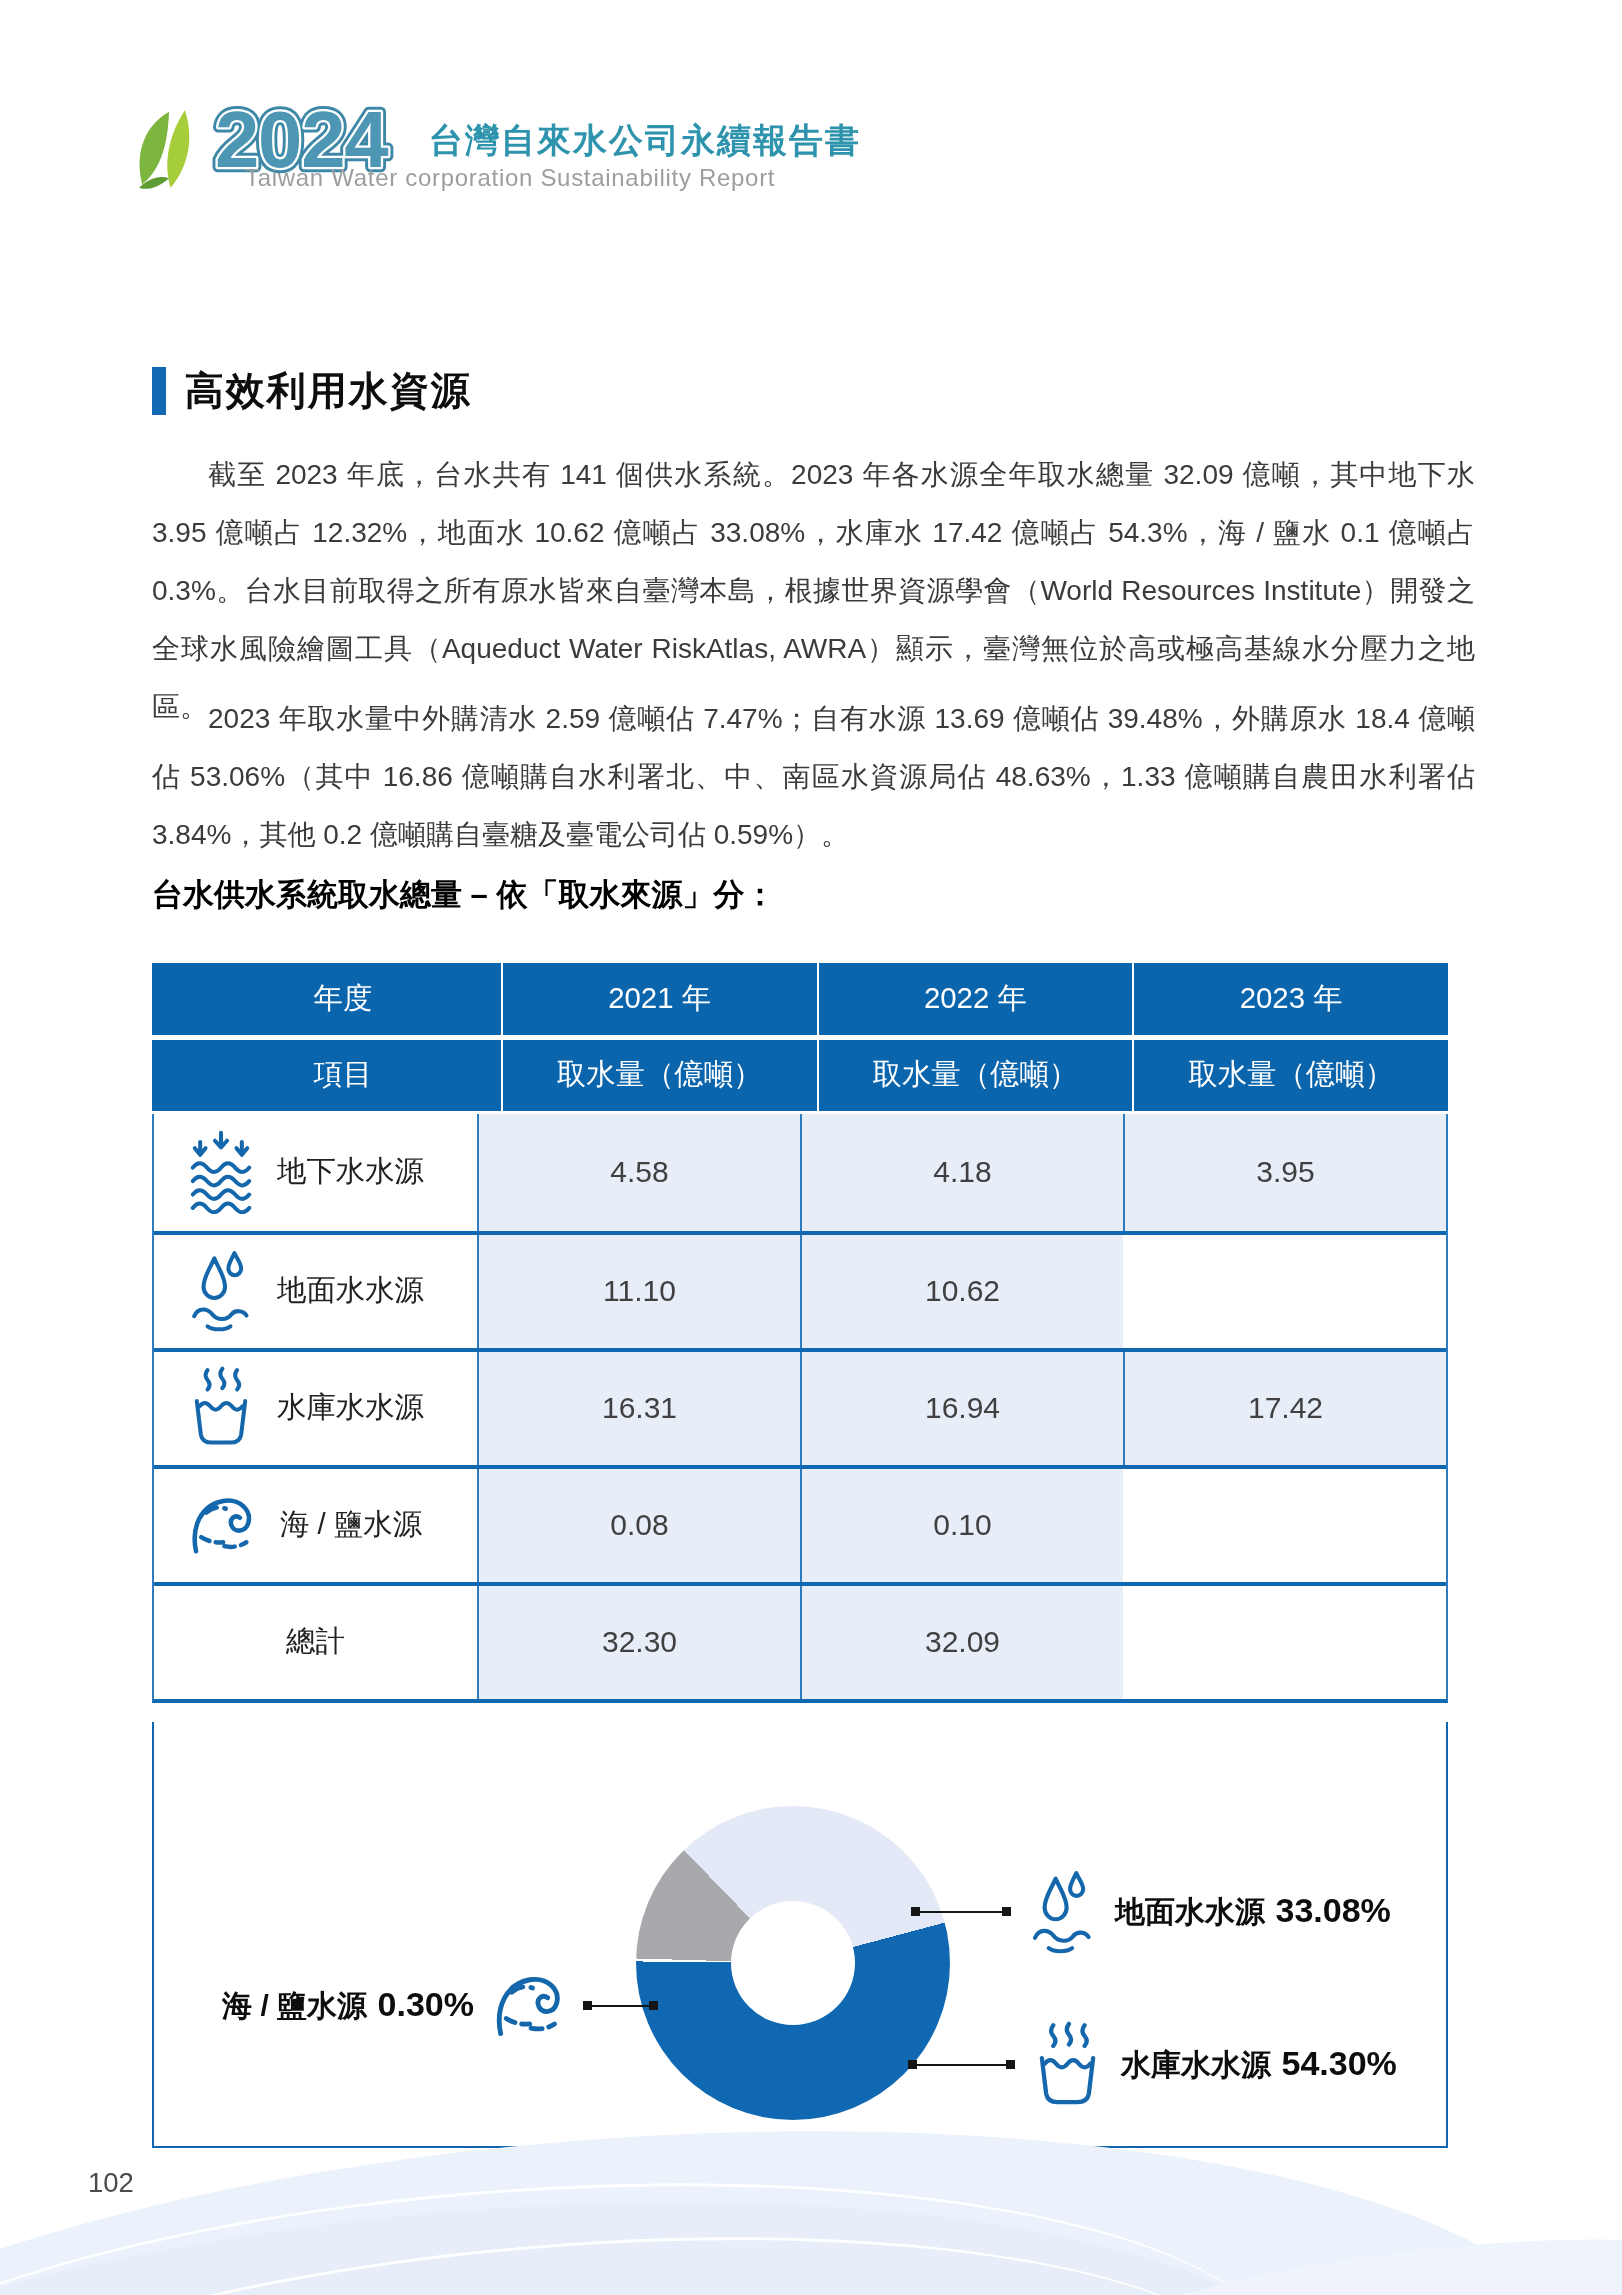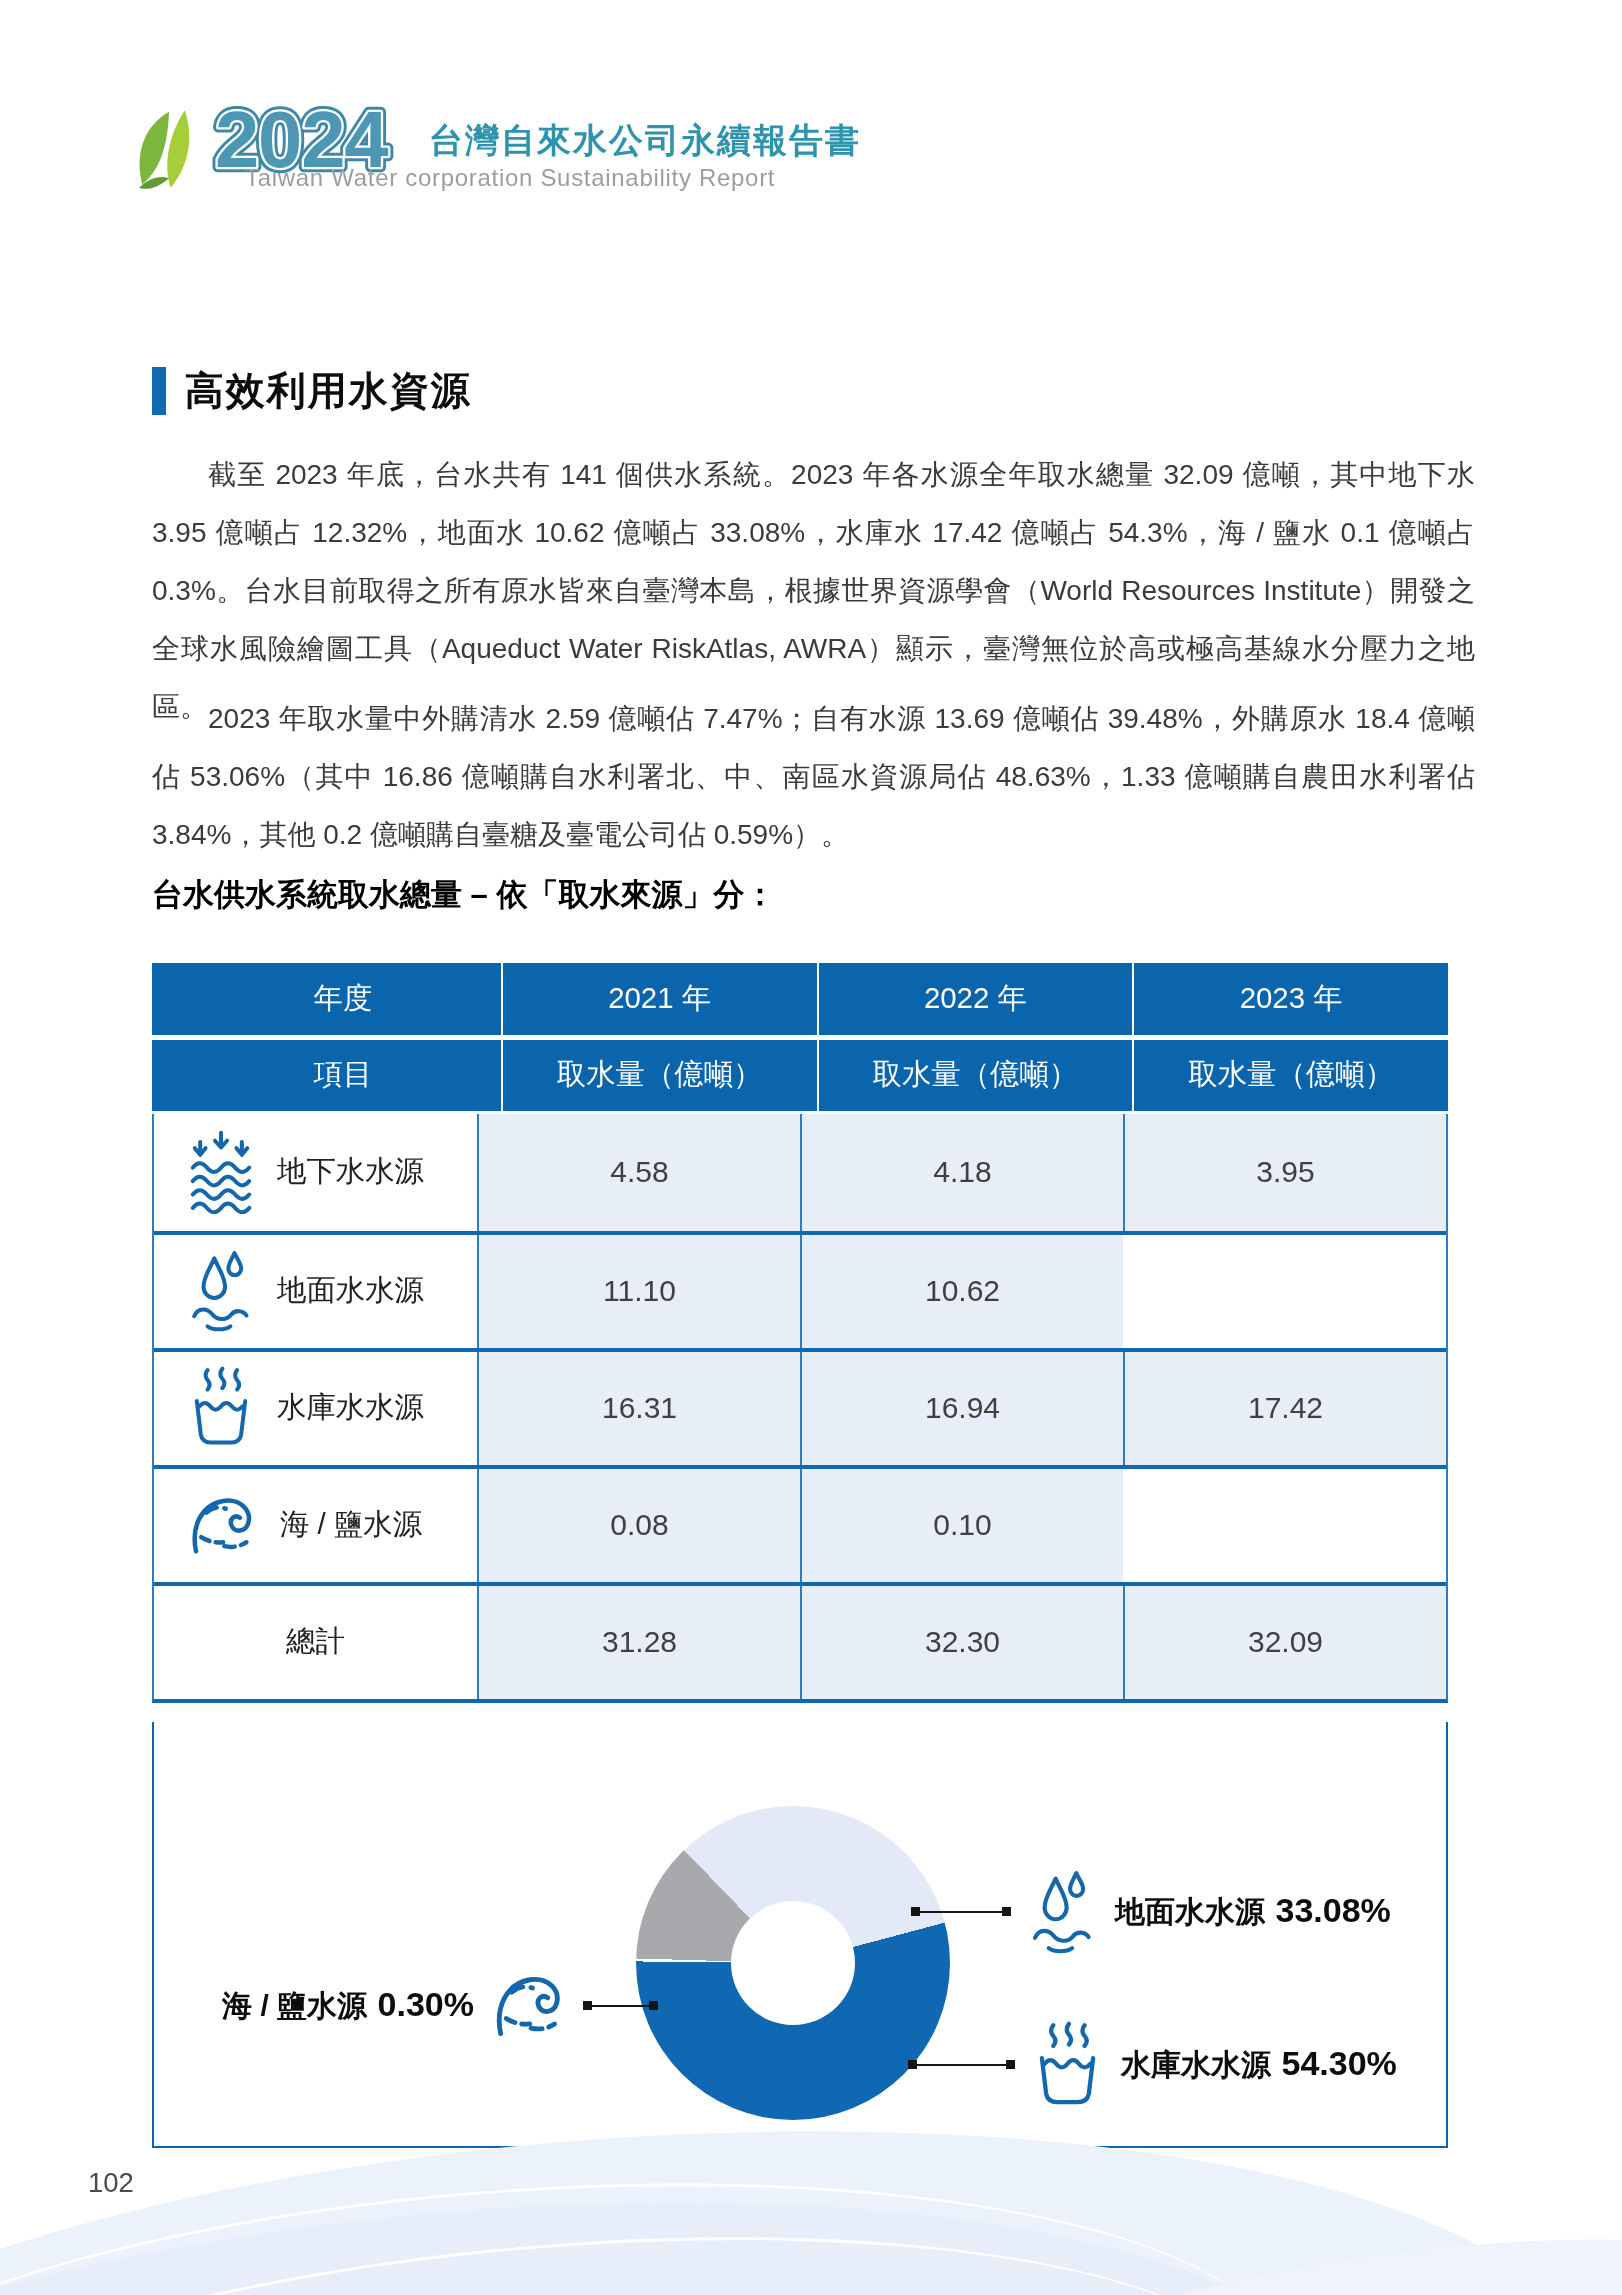--- a/index.html
+++ b/index.html
@@ -190,21 +190,20 @@
           <span>海 / 鹽水源</span>
         </div>
         <div class="td-val">0.08</div>
         <div class="td-val">0.10</div>
       </div>
 
       <div class="trow">
         <div class="td-label center">
           <span>總計</span>
         </div>
-        <div class="td-val">31.28</div>
         <div class="td-val">32.30</div>
         <div class="td-val">32.09</div>
       </div>
 
     </div>
   </div>
 
   <div class="chart-box">
 
     <div class="donut" style="background: conic-gradient(from -44deg, rgb(227, 233, 246) 0deg, rgb(227, 233, 246) 119.09deg, rgb(16, 104, 178) 119.09deg, rgb(16, 104, 178) 314.57deg, rgb(255, 255, 255) 314.57deg, rgb(255, 255, 255) 315.65deg, rgb(167, 169, 172) 315.65deg, rgb(167, 169, 172) 360deg);">

